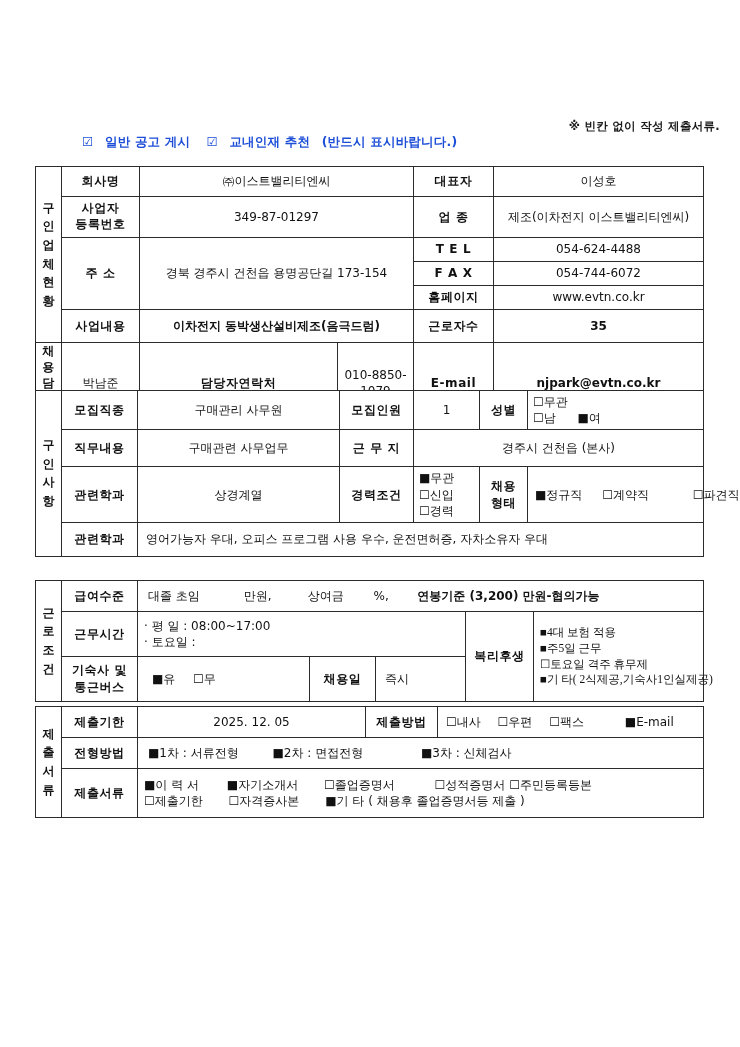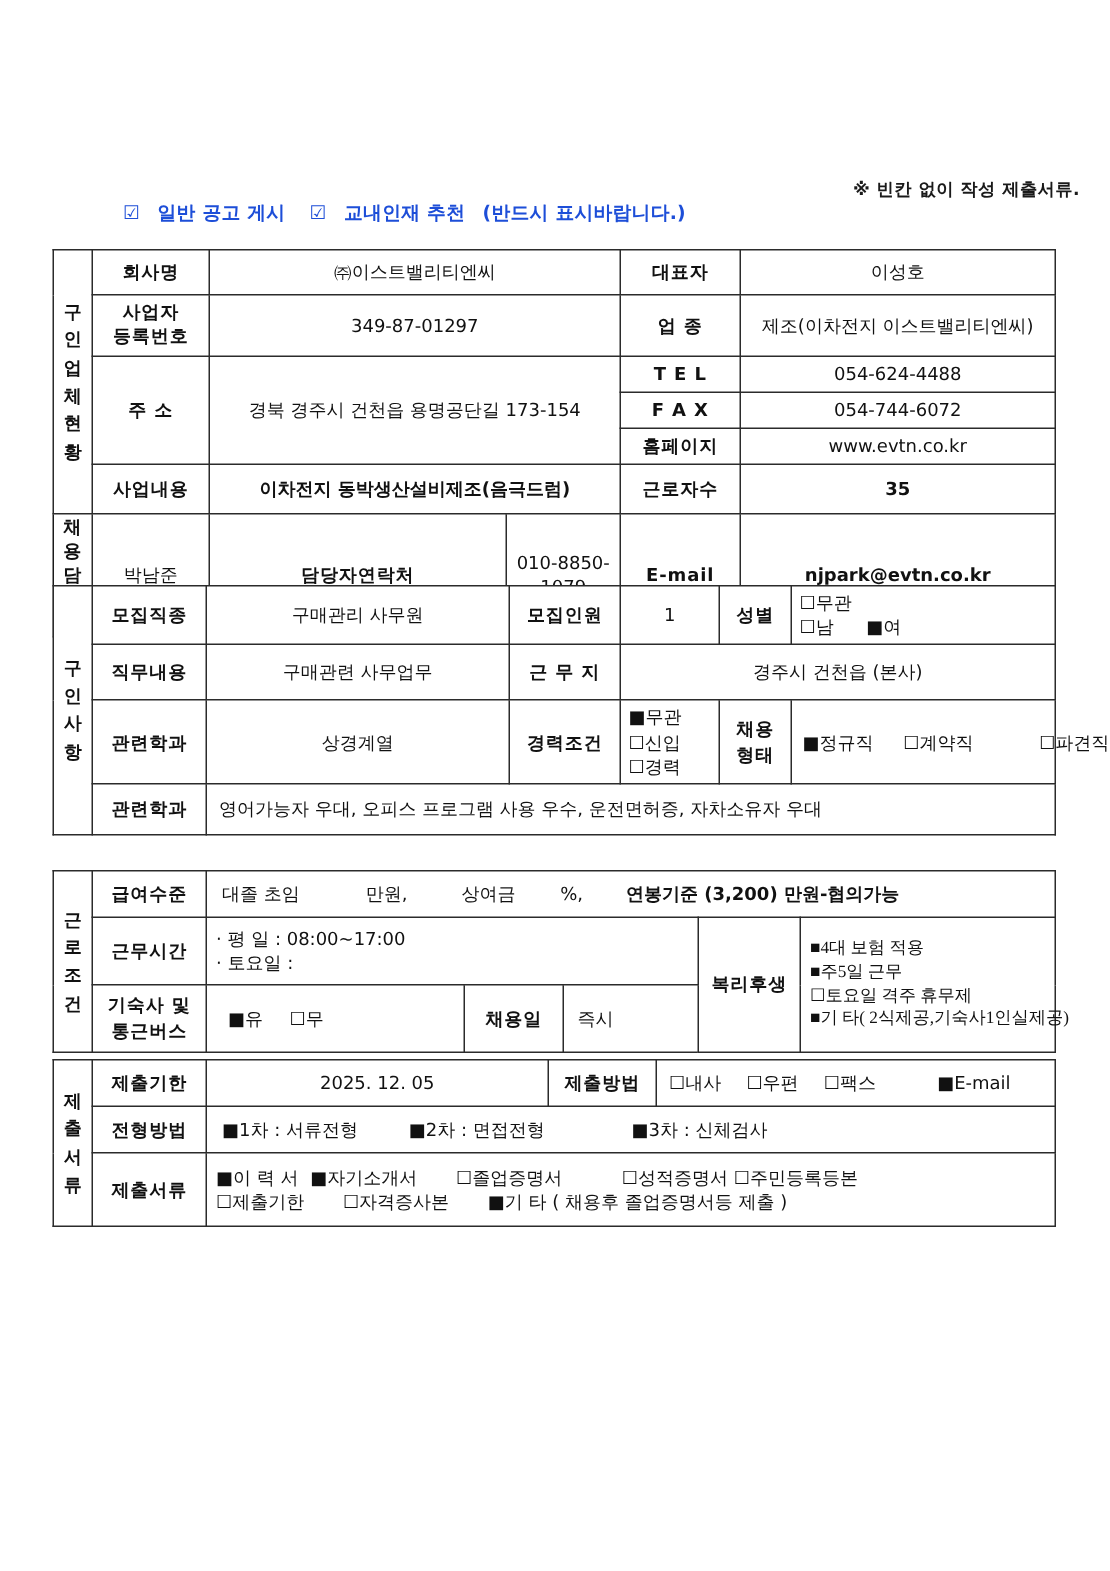--- a/index.html
+++ b/index.html
@@ -351,21 +351,21 @@
         <td class="opts-row" colspan="3" style="padding-left:10px">
           <span class="opt" style="margin-right:30px"><span class="box">■</span><span>1차 : 서류전형</span></span>
           <span class="opt" style="margin-right:30px"><span class="box">■</span><span>2차 : 면접전형</span></span>
           <span class="opt"><span class="box">■</span><span>3차 : 신체검사</span></span>
         </td>
       </tr>
       <tr>
         <td class="hdr" style="height:48px">제출서류</td>
         <td class="two-line" colspan="3" style="padding-left:10px">
           <div>
-            <span class="opt" style="margin-right:4px"><span class="box">■</span><span>이 력 서</span></span>
+            <span class="opt" style="margin-right:24px"><span class="box">■</span><span>이 력 서</span></span>
             <span class="opt" style="margin-right:22px"><span class="box">■</span><span>자기소개서</span></span>
             <span class="opt" style="margin-right:36px"><span class="box">☐</span><span>졸업증명서</span></span>
             <span class="opt" style=""><span class="box">☐</span><span>성적증명서</span></span>
             <span class="opt"><span class="box">☐</span><span>주민등록등본</span></span>
           </div>
           <div>
             <span class="opt" style="margin-right:22px"><span class="box">☐</span><span>제출기한</span></span>
             <span class="opt" style="margin-right:22px"><span class="box">☐</span><span>자격증사본</span></span>
             <span class="opt"><span class="box">■</span><span>기 타 ( 채용후 졸업증명서등 제출 )</span></span>
           </div>

